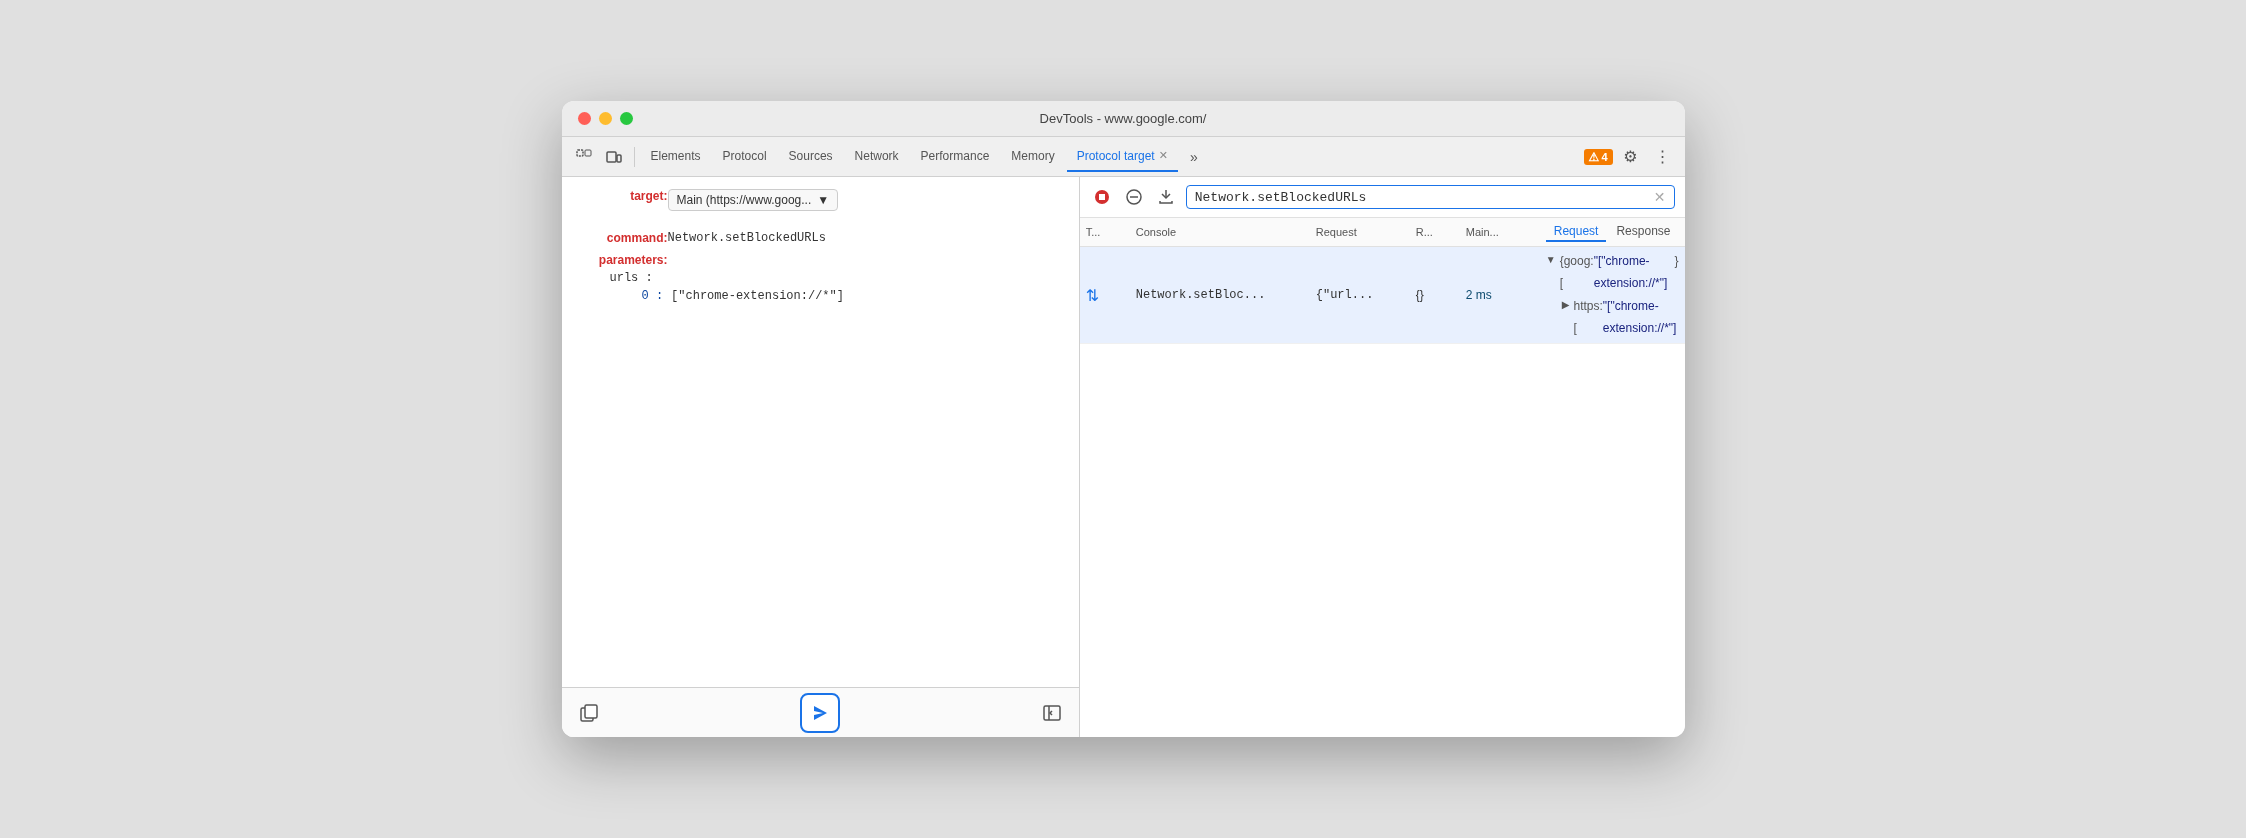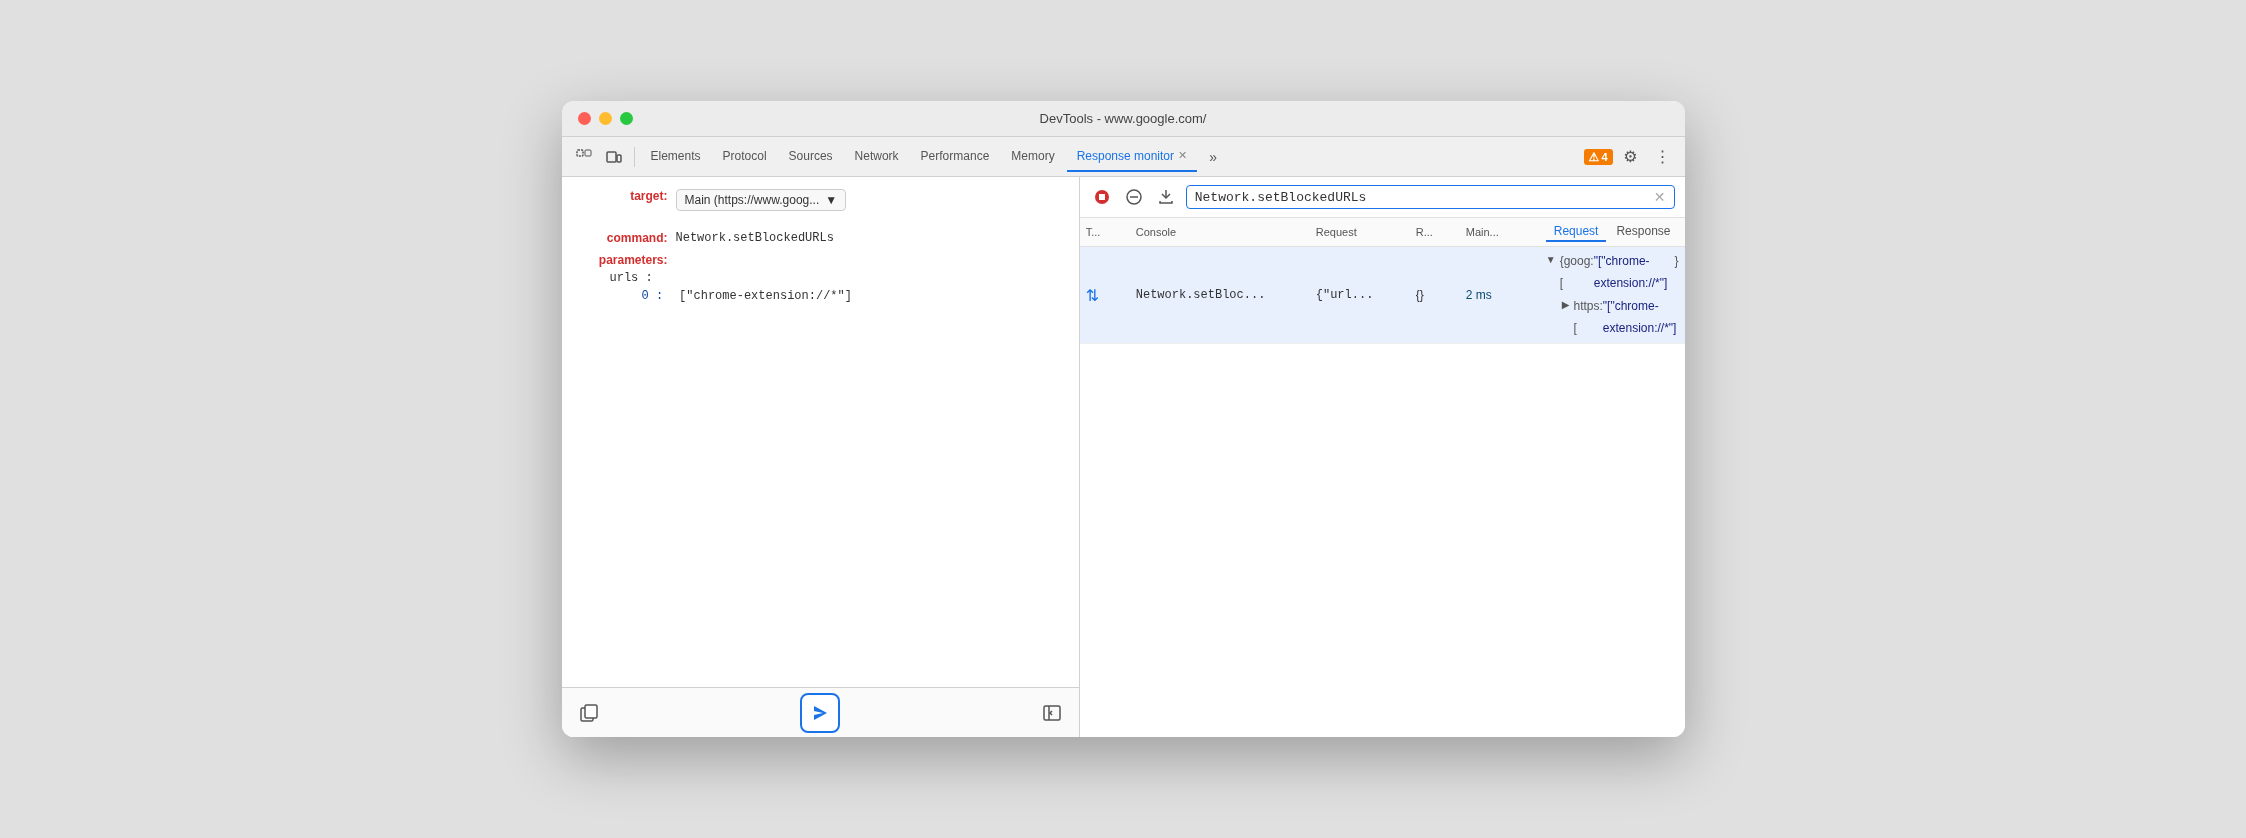--- a/index.html
+++ b/index.html
@@ -121,21 +121,20 @@
       width: 560px;
       border-right: 1px solid #d0d0d0;
       display: flex;
       flex-direction: column;
       background: #fff;
     }
     .field-row {
       display: flex;
       align-items: flex-start;
       font-size: 12px;
-      gap: 8px;
     }
     .field-label {
       color: #d32f2f;
       font-weight: 600;
       min-width: 90px;
       text-align: right;
     }
     .field-value {
       color: #333;
       font-family: 'Courier New', monospace;
@@ -347,21 +346,21 @@
     <div class="tab">
       <span>Network</span>
     </div>
     <div class="tab">
       <span>Performance</span>
     </div>
     <div class="tab">
       <span>Memory</span>
     </div>
     <div class="tab active">
-      <span>Response monitor</span>
+      <span>Protocol target</span>
       <span class="tab-close">✕</span>
     </div>
     <div class="toolbar-icon" style="font-size:14px; color:#555;">
       <span>»</span>
     </div>
 
     <div class="toolbar-right">
       <div class="notification-badge">
         <span style="font-size:12px;">⚠</span>
         <span>4</span>

